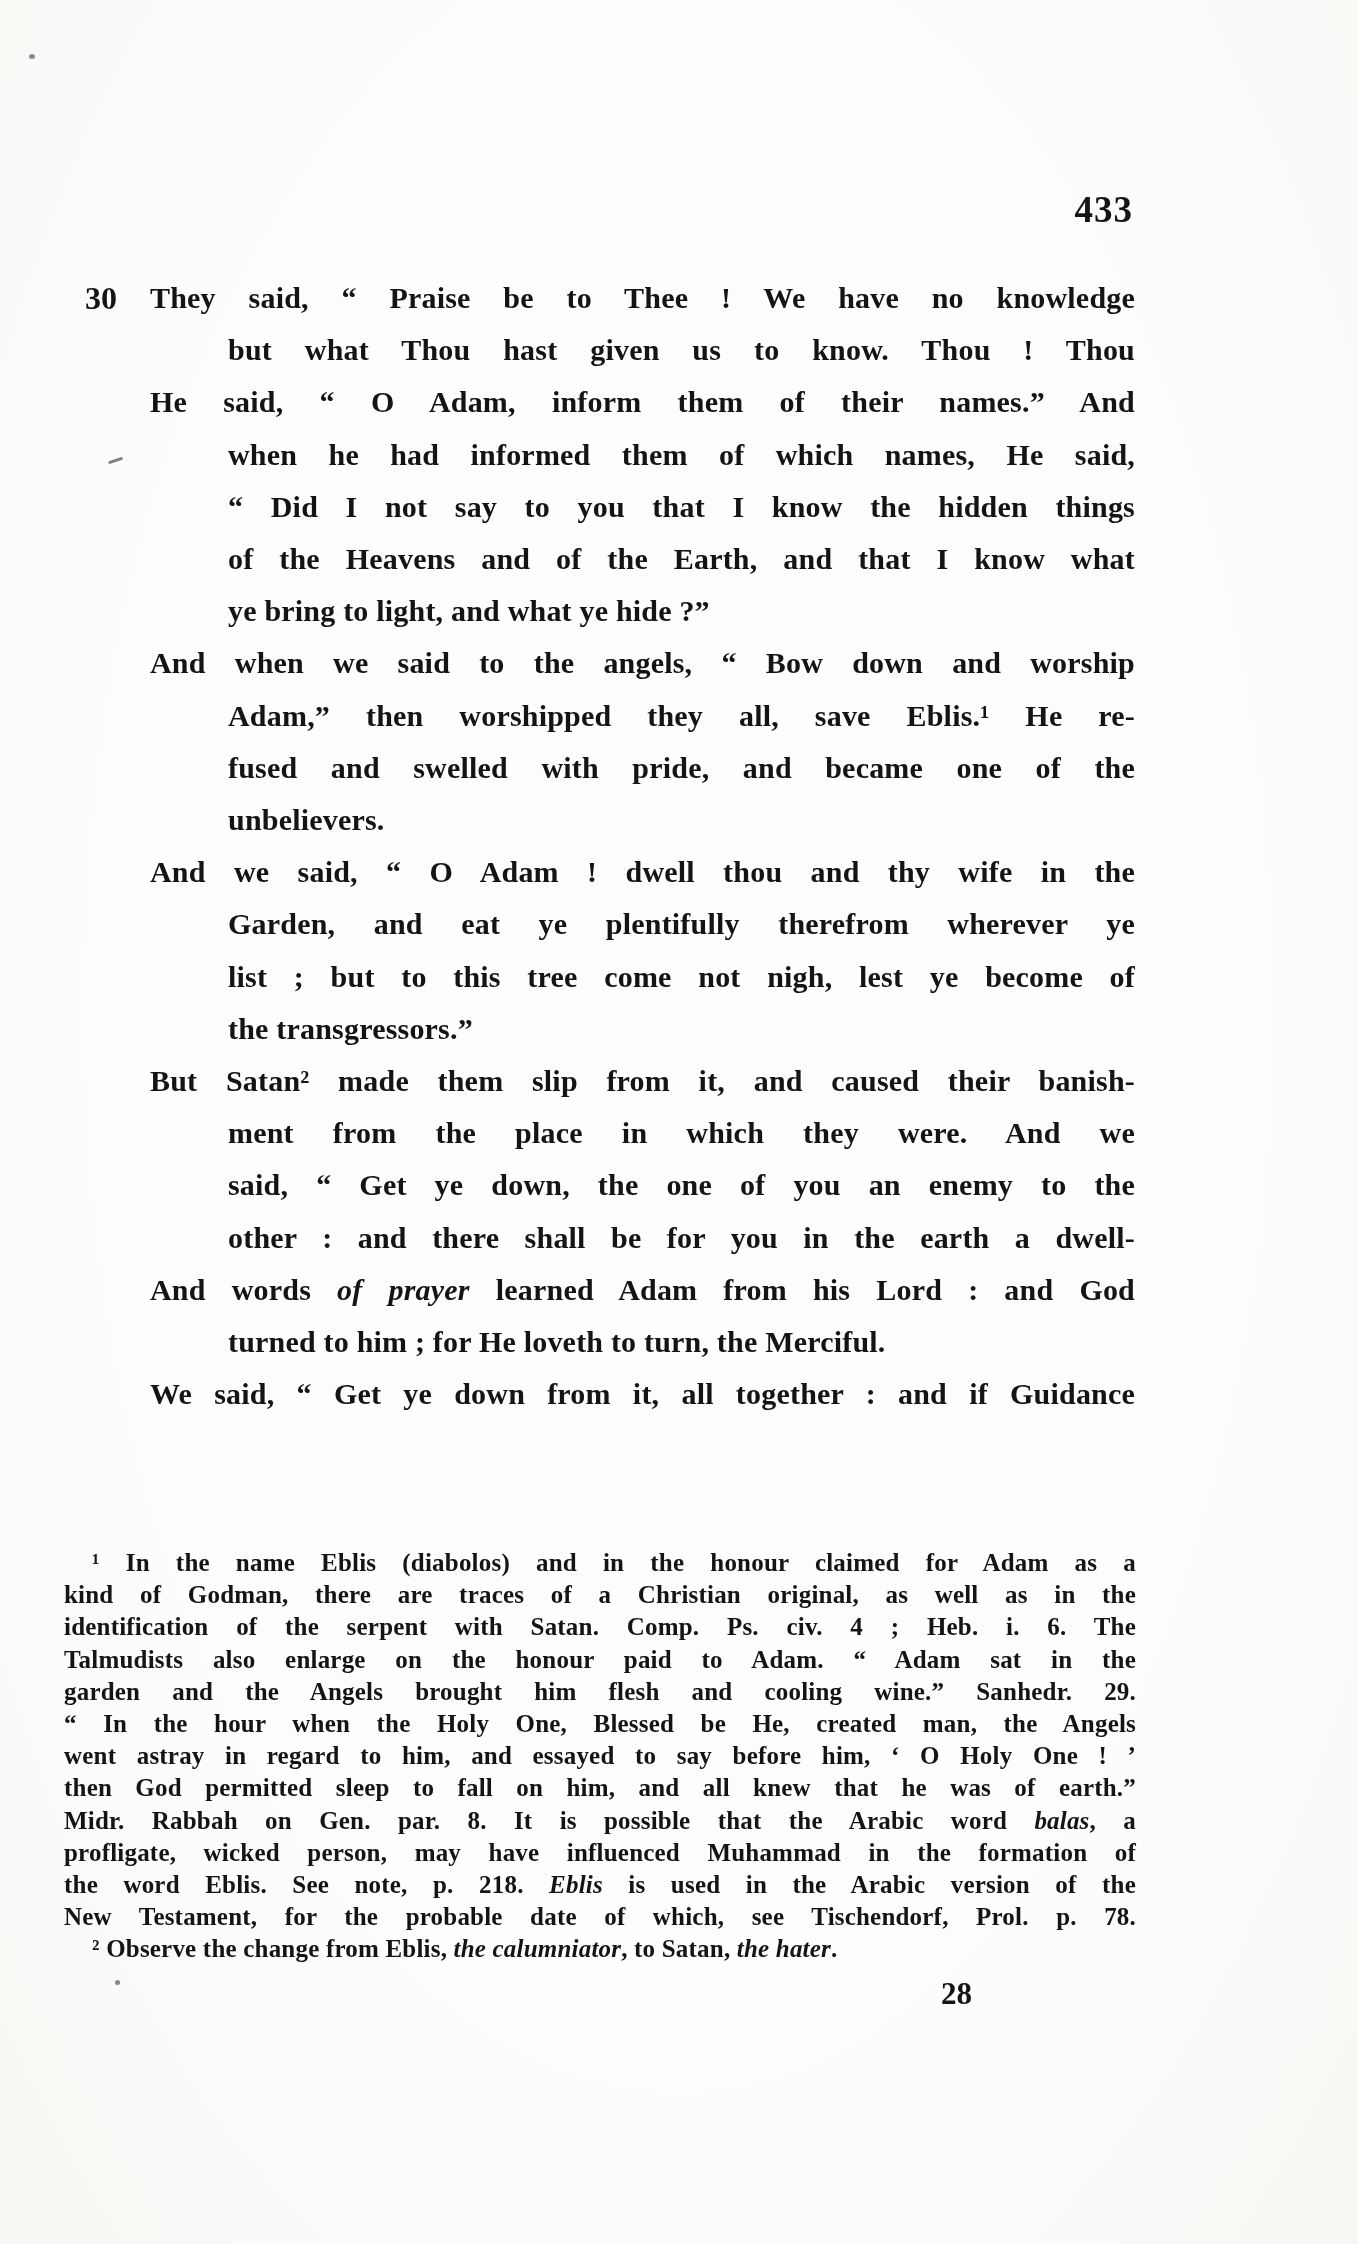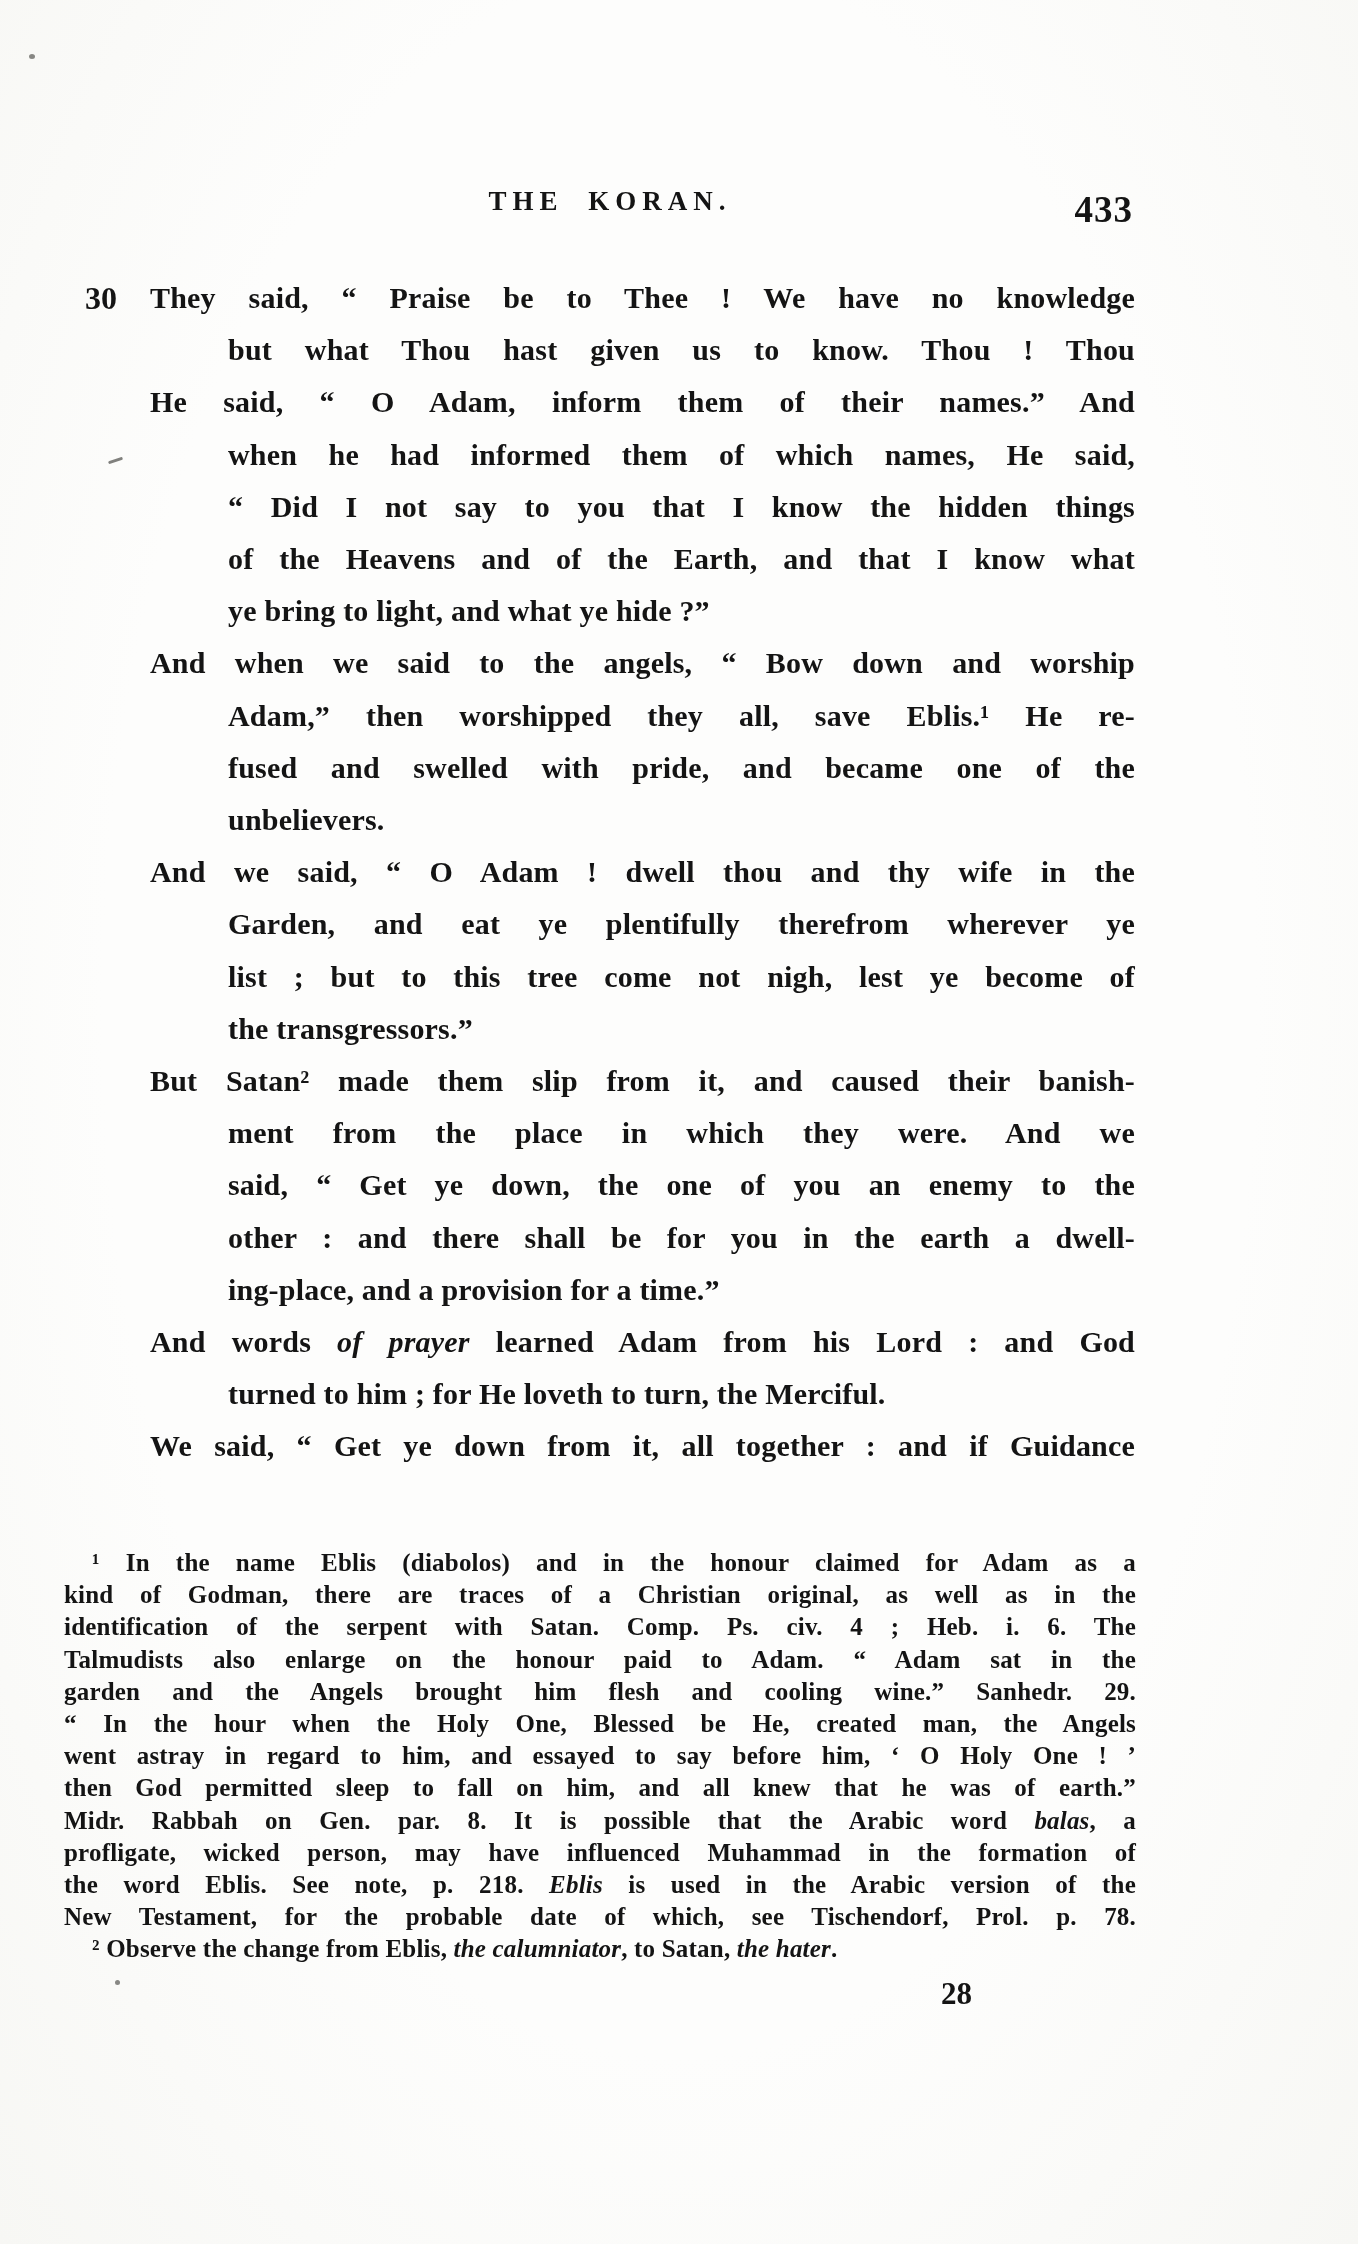--- a/index.html
+++ b/index.html
@@ -103,21 +103,20 @@
   .speck-3 { left: 115px; top: 1980px; width: 5px;  height: 5px; opacity: .8; }
 
   i { font-style: italic; }
 </style>
 </head>
 <body>
 
 <div class="page">
 
   <div class="header">
-    <div class="running-title">THE KORAN.</div>
     <div class="page-number">433</div>
   </div>
 
   <div class="verse-number">30</div>
 
   <div class="body-text">
       <div class="verse-line justify">They said, “ Praise be to Thee !  We have no knowledge</div>
       <div class="verse-line indent justify">but what Thou hast given us to know.  Thou !  Thou</div>
       <div class="verse-line justify">He said, “ O Adam, inform them of their names.”  And</div>
       <div class="verse-line indent justify">when he had informed them of which names, He said,</div>
@@ -129,21 +128,20 @@
       <div class="verse-line indent justify">fused and swelled with pride, and became one of the</div>
       <div class="verse-line indent">unbelievers.</div>
       <div class="verse-line justify">And we said, “ O Adam !  dwell thou and thy wife in the</div>
       <div class="verse-line indent justify">Garden, and eat ye plentifully therefrom wherever ye</div>
       <div class="verse-line indent justify">list ;  but to this tree come not nigh, lest ye become of</div>
       <div class="verse-line indent">the transgressors.”</div>
       <div class="verse-line justify">But Satan² made them slip from it, and caused their banish-</div>
       <div class="verse-line indent justify">ment from the place in which they were.  And we</div>
       <div class="verse-line indent justify">said, “ Get ye down, the one of you an enemy to the</div>
       <div class="verse-line indent justify">other :  and there shall be for you in the earth a dwell-</div>
-      <div class="verse-line indent">ing-place, and a provision for a time.”</div>
       <div class="verse-line justify">And words <i>of prayer</i> learned Adam from his Lord :  and God</div>
       <div class="verse-line indent">turned to him ;  for He loveth to turn, the Merciful.</div>
       <div class="verse-line justify">We said, “ Get ye down from it, all together :  and if Guidance</div>
     </div>
 
   <div class="footnotes">
       <div class="footnote-line indent justify">¹ In the name Eblis (diabolos) and in the honour claimed for Adam as a</div>
       <div class="footnote-line justify">kind of Godman, there are traces of a Christian original, as well as in the</div>
       <div class="footnote-line justify">identification of the serpent with Satan.  Comp. Ps. civ. 4 ;  Heb. i. 6.   The</div>
       <div class="footnote-line justify">Talmudists also enlarge on the honour paid to Adam.  “ Adam sat in the</div>

